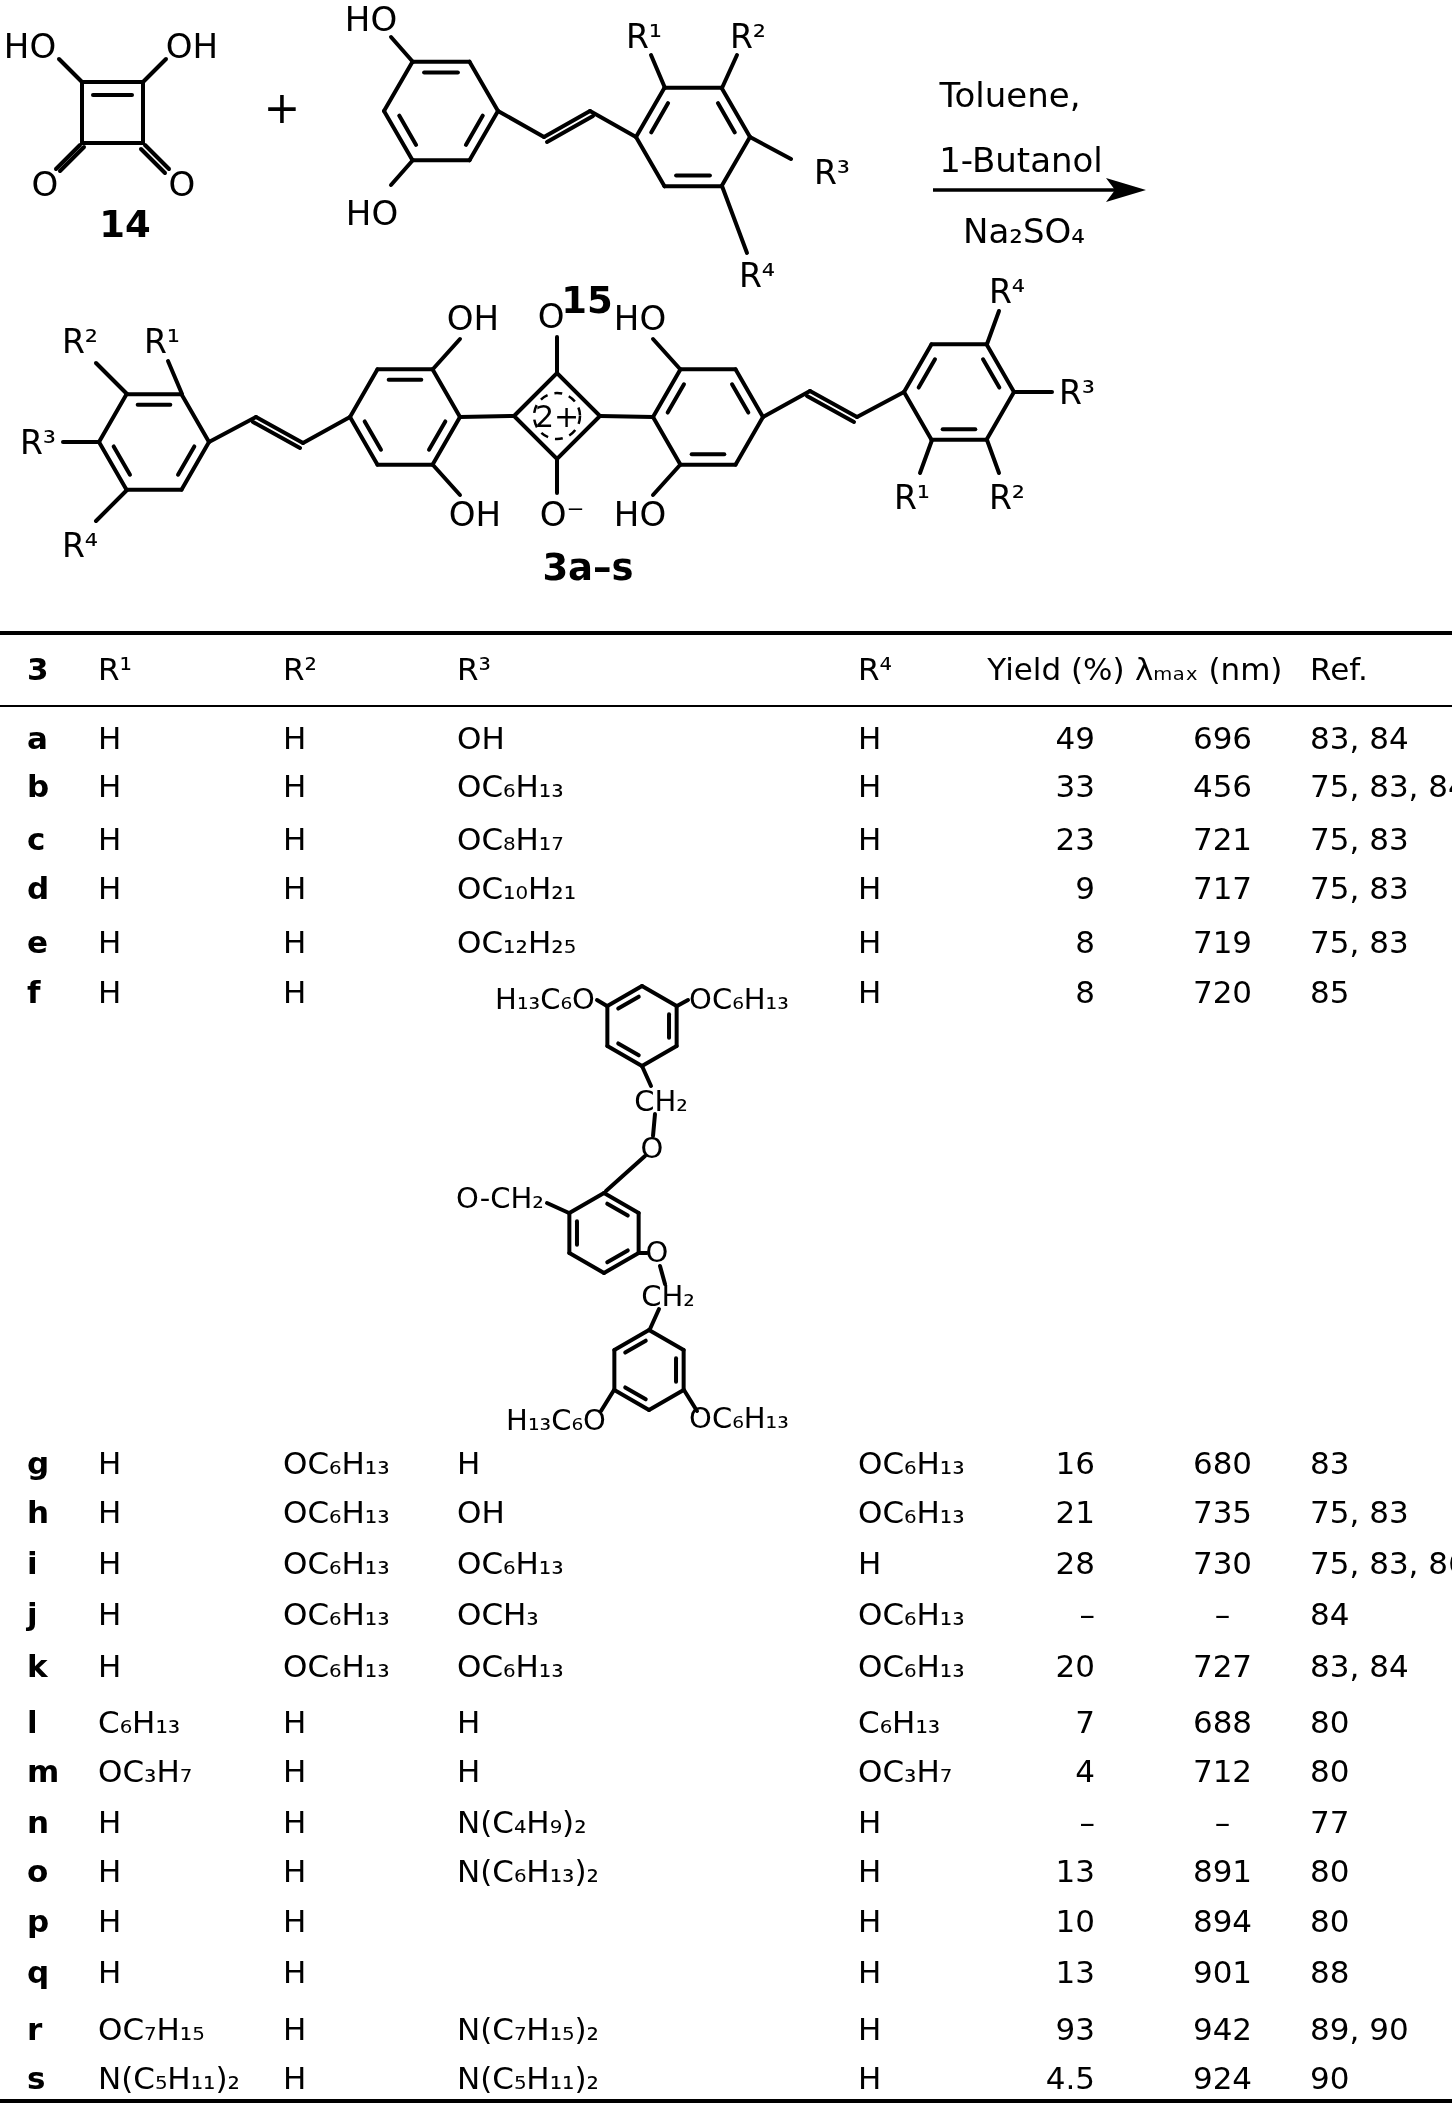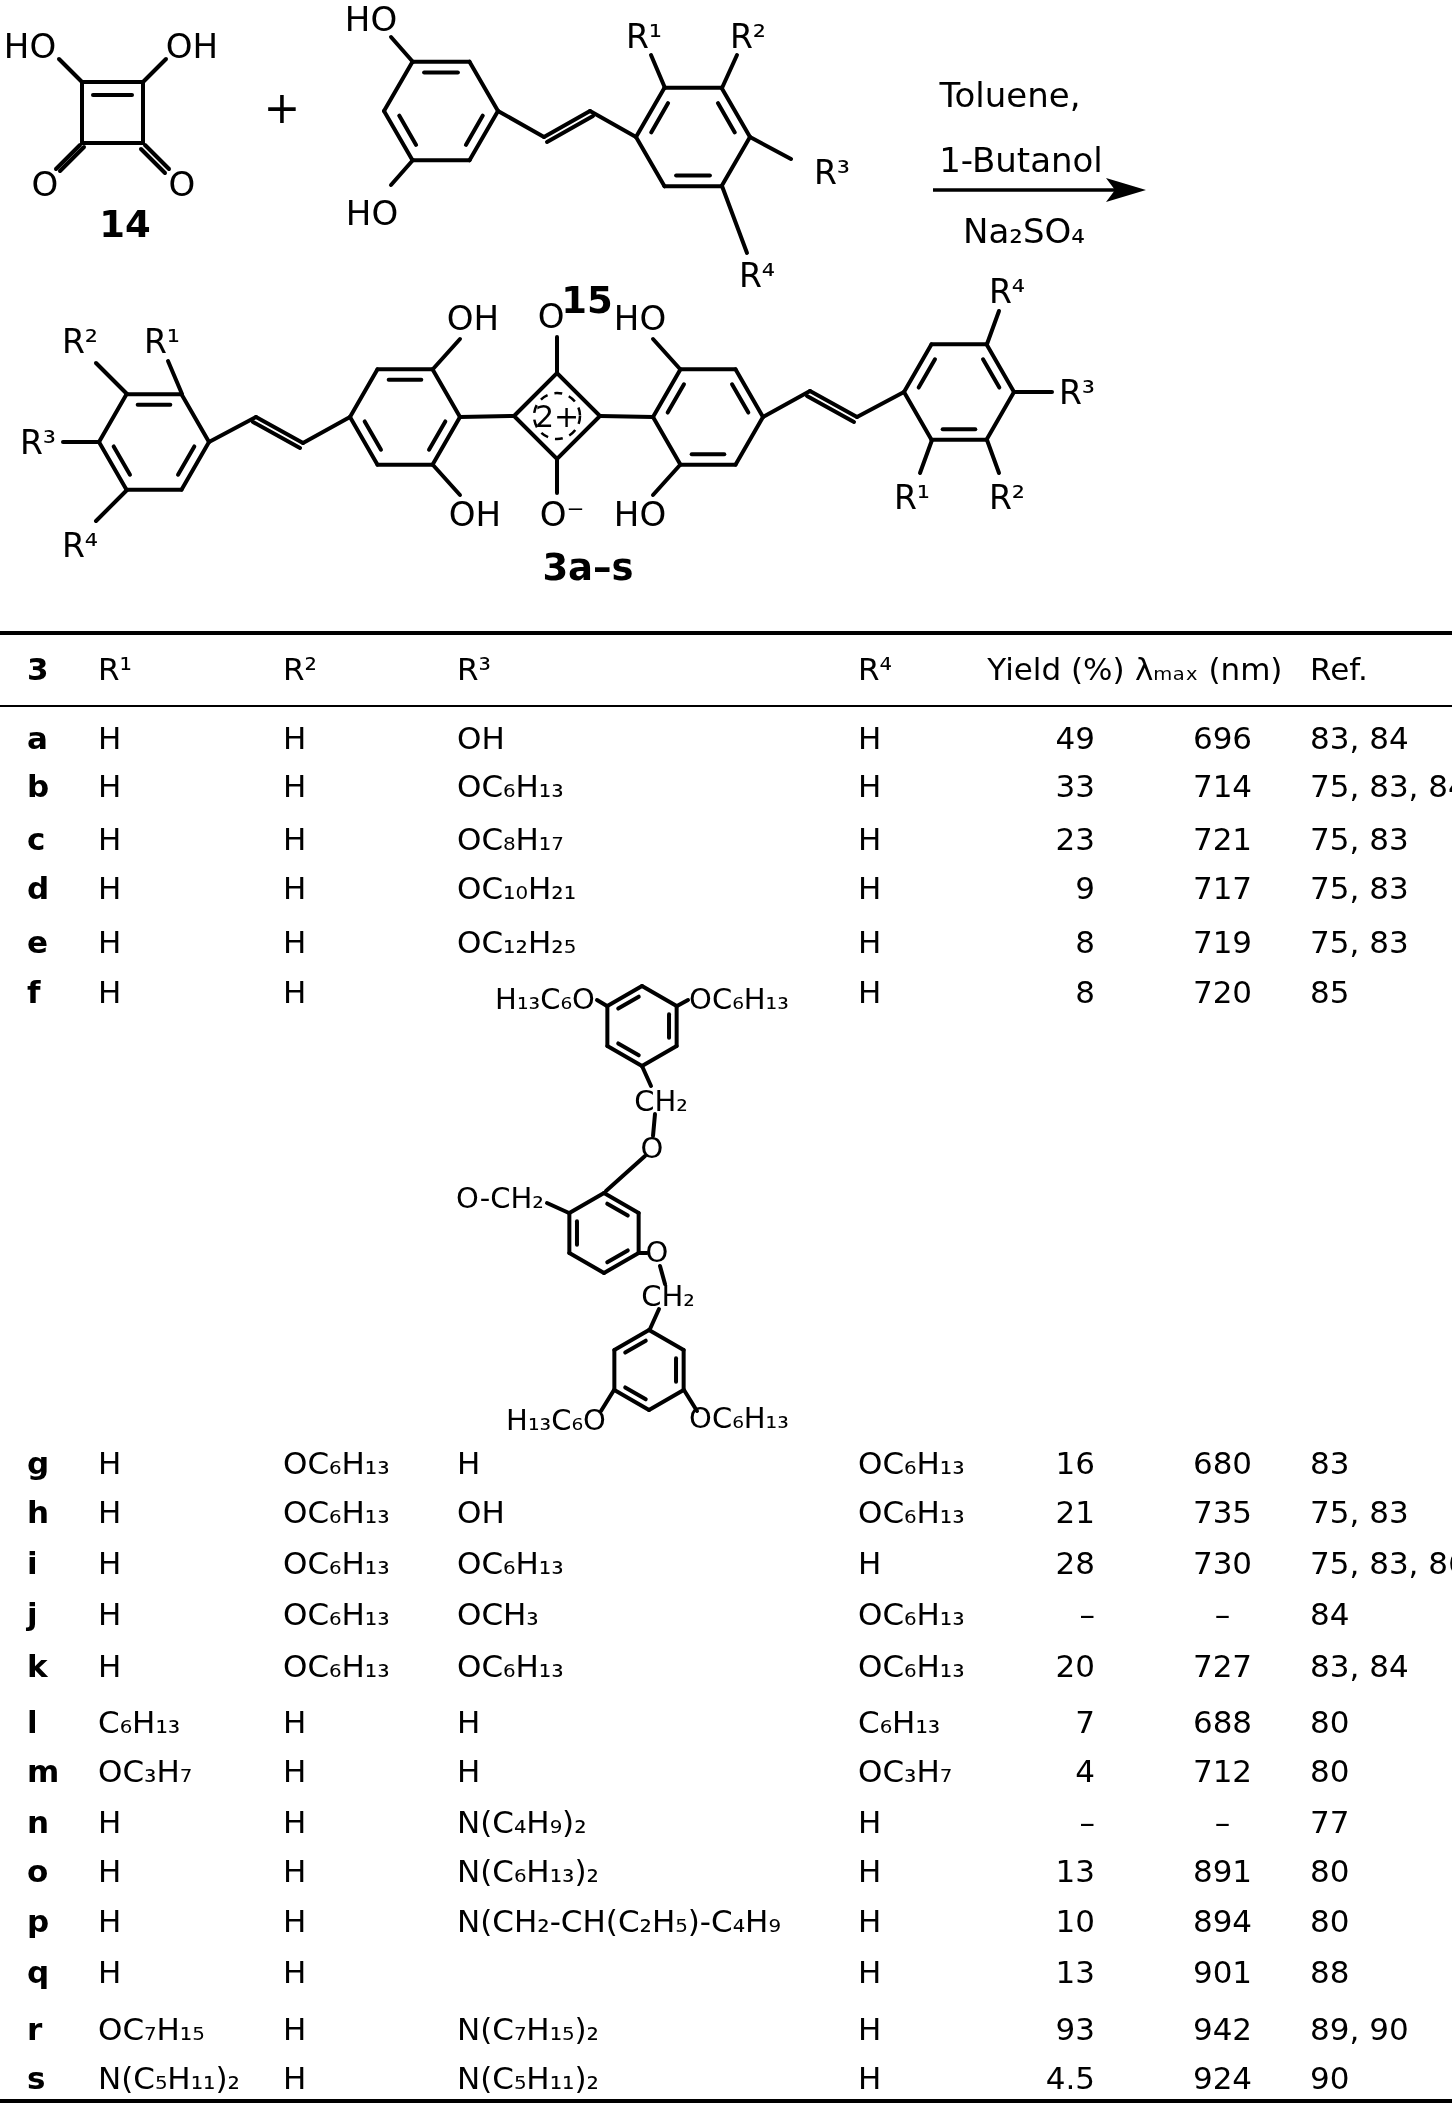--- a/index.html
+++ b/index.html
@@ -217,21 +217,21 @@
       <span class="cell cell-lmax">696</span>
       <span class="cell cell-ref">83, 84</span>
     </div>
       <div class="trow" style="top: 761px;">
       <span class="cell cell-id">b</span>
       <span class="cell cell-r1">H</span>
       <span class="cell cell-r2">H</span>
       <span class="cell cell-r3">OC₆H₁₃</span>
       <span class="cell cell-r4">H</span>
       <span class="cell cell-yield">33</span>
-      <span class="cell cell-lmax">714</span>
+      <span class="cell cell-lmax">456</span>
       <span class="cell cell-ref">75, 83, 84</span>
     </div>
       <div class="trow" style="top: 814px;">
       <span class="cell cell-id">c</span>
       <span class="cell cell-r1">H</span>
       <span class="cell cell-r2">H</span>
       <span class="cell cell-r3">OC₈H₁₇</span>
       <span class="cell cell-r4">H</span>
       <span class="cell cell-yield">23</span>
       <span class="cell cell-lmax">721</span>
@@ -354,21 +354,20 @@
       <span class="cell cell-r3">N(C₆H₁₃)₂</span>
       <span class="cell cell-r4">H</span>
       <span class="cell cell-yield">13</span>
       <span class="cell cell-lmax">891</span>
       <span class="cell cell-ref">80</span>
     </div>
       <div class="trow" style="top: 1896px;">
       <span class="cell cell-id">p</span>
       <span class="cell cell-r1">H</span>
       <span class="cell cell-r2">H</span>
-      <span class="cell cell-r3">N(CH₂-CH(C₂H₅)-C₄H₉</span>
       <span class="cell cell-r4">H</span>
       <span class="cell cell-yield">10</span>
       <span class="cell cell-lmax">894</span>
       <span class="cell cell-ref">80</span>
     </div>
       <div class="trow" style="top: 1947px;">
       <span class="cell cell-id">q</span>
       <span class="cell cell-r1">H</span>
       <span class="cell cell-r2">H</span>
       <span class="cell cell-r4">H</span>

